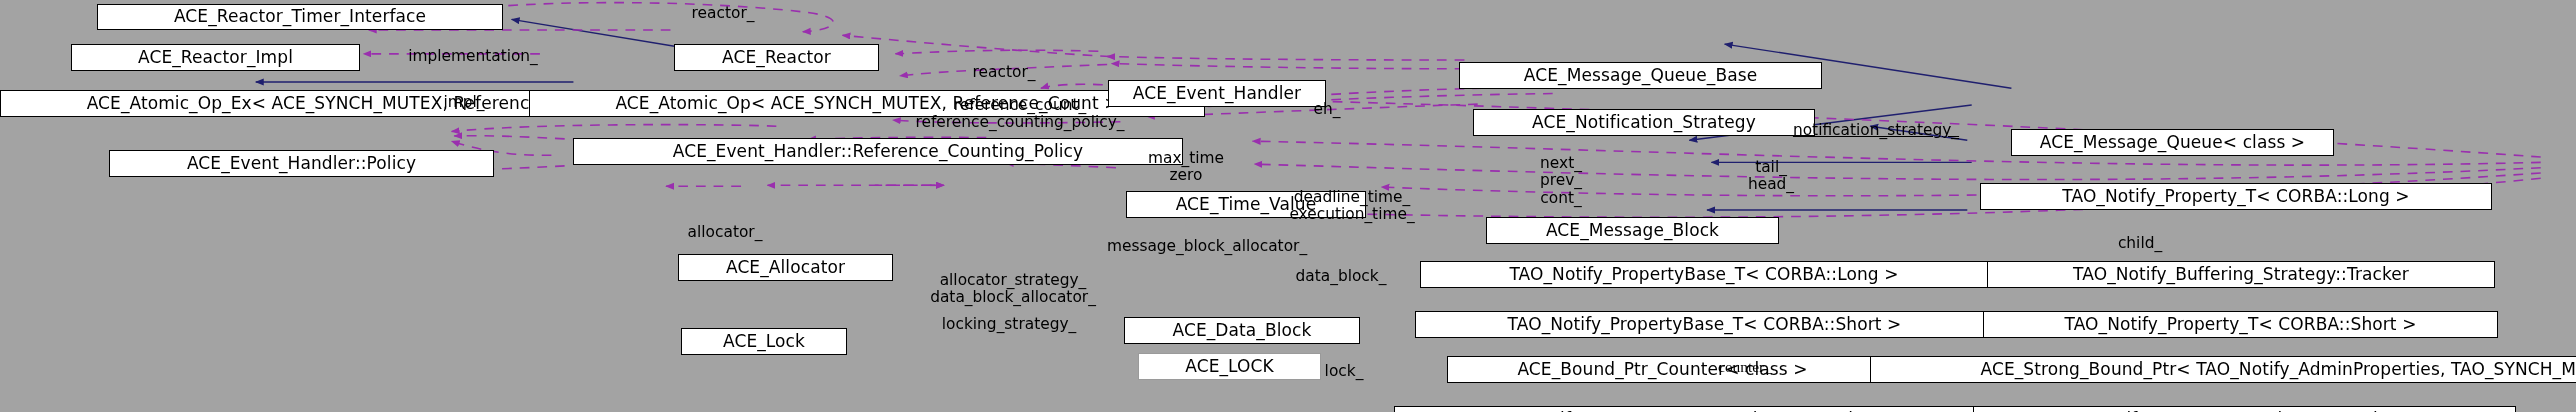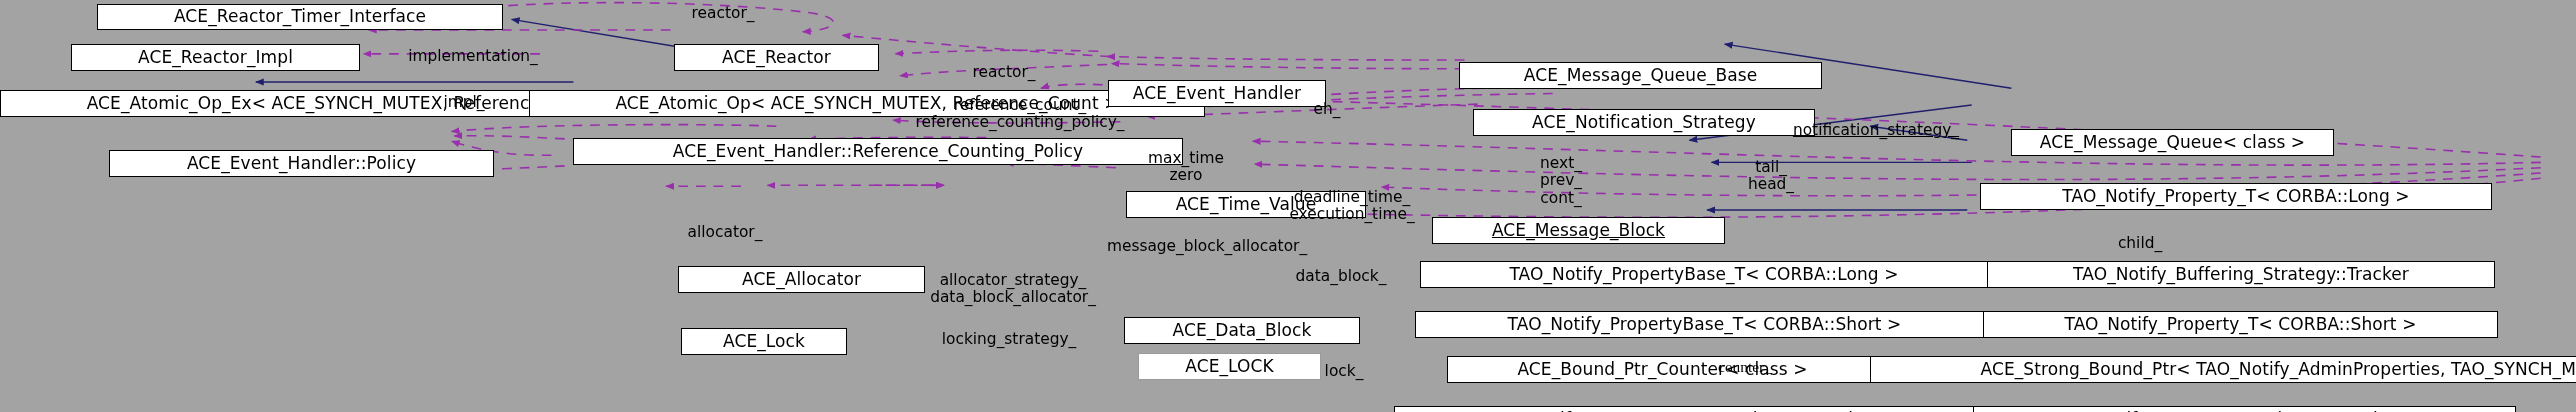--- a/index.html
+++ b/index.html
@@ -101,25 +101,25 @@
   <div id="nodes">
       <div class="node" style="left: 97px; top: 3.5px; width: 406px;">ACE_Reactor_Timer_Interface</div>
       <div class="node" style="left: 71px; top: 44px; width: 289px;">ACE_Reactor_Impl</div>
       <div class="node" style="left: 674px; top: 44px; width: 205px;">ACE_Reactor</div>
       <div class="node" style="left: 0px; top: 90px; width: 706px;">ACE_Atomic_Op_Ex&lt; ACE_SYNCH_MUTEX, Reference_Count &gt;</div>
       <div class="node" style="left: 529px; top: 90px; width: 676px;">ACE_Atomic_Op&lt; ACE_SYNCH_MUTEX, Reference_Count &gt;</div>
       <div class="node" style="left: 109px; top: 138px; width: 385px; margin-top: 12px;">ACE_Event_Handler::Policy</div>
       <div class="node" style="left: 573px; top: 138px; width: 610px;">ACE_Event_Handler::Reference_Counting_Policy</div>
       <div class="node" style="left: 1108px; top: 80px; width: 218px;">ACE_Event_Handler</div>
       <div class="node" style="left: 1126px; top: 191px; width: 240px;">ACE_Time_Value</div>
-      <div class="node" style="left: 678px; top: 266px; width: 247px; text-align: right;">ACE_Allocator</div>
+      <div class="node" style="left: 678px; top: 254px; width: 215px; text-align: right;">ACE_Allocator</div>
       <div class="node" style="left: 681px; top: 328px; width: 166px;">ACE_Lock</div>
       <div class="node" style="left: 1124px; top: 293px; width: 236px; margin-top: 24px;">ACE_Data_Block</div>
       <div class="node lightgrey" style="left: 1138px; top: 353px; width: 183px;">ACE_LOCK</div>
-      <div class="node" style="left: 1432px; top: 217px; width: 293px; text-decoration: underline;">ACE_Message_Block</div>
+      <div class="node" style="left: 1486px; top: 217px; width: 293px;">ACE_Message_Block</div>
       <div class="node" style="left: 1459px; top: 62px; width: 363px;">ACE_Message_Queue_Base</div>
       <div class="node" style="left: 1473px; top: 109px; width: 342px;">ACE_Notification_Strategy</div>
       <div class="node" style="left: 2011px; top: 129px; width: 323px;">ACE_Message_Queue&lt; class &gt;</div>
       <div class="node" style="left: 1980px; top: 183px; width: 512px;">TAO_Notify_Property_T&lt; CORBA::Long &gt;</div>
       <div class="node" style="left: 1420px; top: 261px; width: 568px;">TAO_Notify_PropertyBase_T&lt; CORBA::Long &gt;</div>
       <div class="node" style="left: 1987px; top: 261px; width: 508px;">TAO_Notify_Buffering_Strategy::Tracker</div>
       <div class="node" style="left: 1415px; top: 311px; width: 579px;">TAO_Notify_PropertyBase_T&lt; CORBA::Short &gt;</div>
       <div class="node" style="left: 1983px; top: 311px; width: 515px;">TAO_Notify_Property_T&lt; CORBA::Short &gt;</div>
       <div class="node" style="left: 1447px; top: 356px; width: 431px;">ACE_Bound_Ptr_Counter&lt; class &gt;</div>
       <div class="node" style="left: 1870px; top: 356px; width: 882px;">ACE_Strong_Bound_Ptr&lt; TAO_Notify_AdminProperties, TAO_SYNCH_MUTEX &gt;</div>
@@ -143,19 +143,19 @@
       <div class="edge-label" style="left: 1771px; top: 159px;">tail_
 head_</div>
       <div class="edge-label" style="left: 1352px; top: 189px;">deadline_time_
 execution_time_</div>
       <div class="edge-label" style="left: 725px; top: 224px;">allocator_</div>
       <div class="edge-label" style="left: 1207px; top: 238px;">message_block_allocator_</div>
       <div class="edge-label" style="left: 2140px; top: 235px;">child_</div>
       <div class="edge-label" style="left: 1341px; top: 268px;">data_block_</div>
       <div class="edge-label" style="left: 1013px; top: 272px;">allocator_strategy_
 data_block_allocator_</div>
-      <div class="edge-label" style="left: 1009px; top: 331px; text-align: right;">locking_strategy_</div>
+      <div class="edge-label" style="left: 1009px; top: 316px; text-align: right;">locking_strategy_</div>
       <div class="edge-label" style="left: 1344px; top: 363px;">lock_</div>
       <div class="edge-label" style="left: 1745px; top: 358px; font-family: Liberation Serif, serif;">counter_</div>
     </div>
 
 </div>
 
 
 </body></html>

